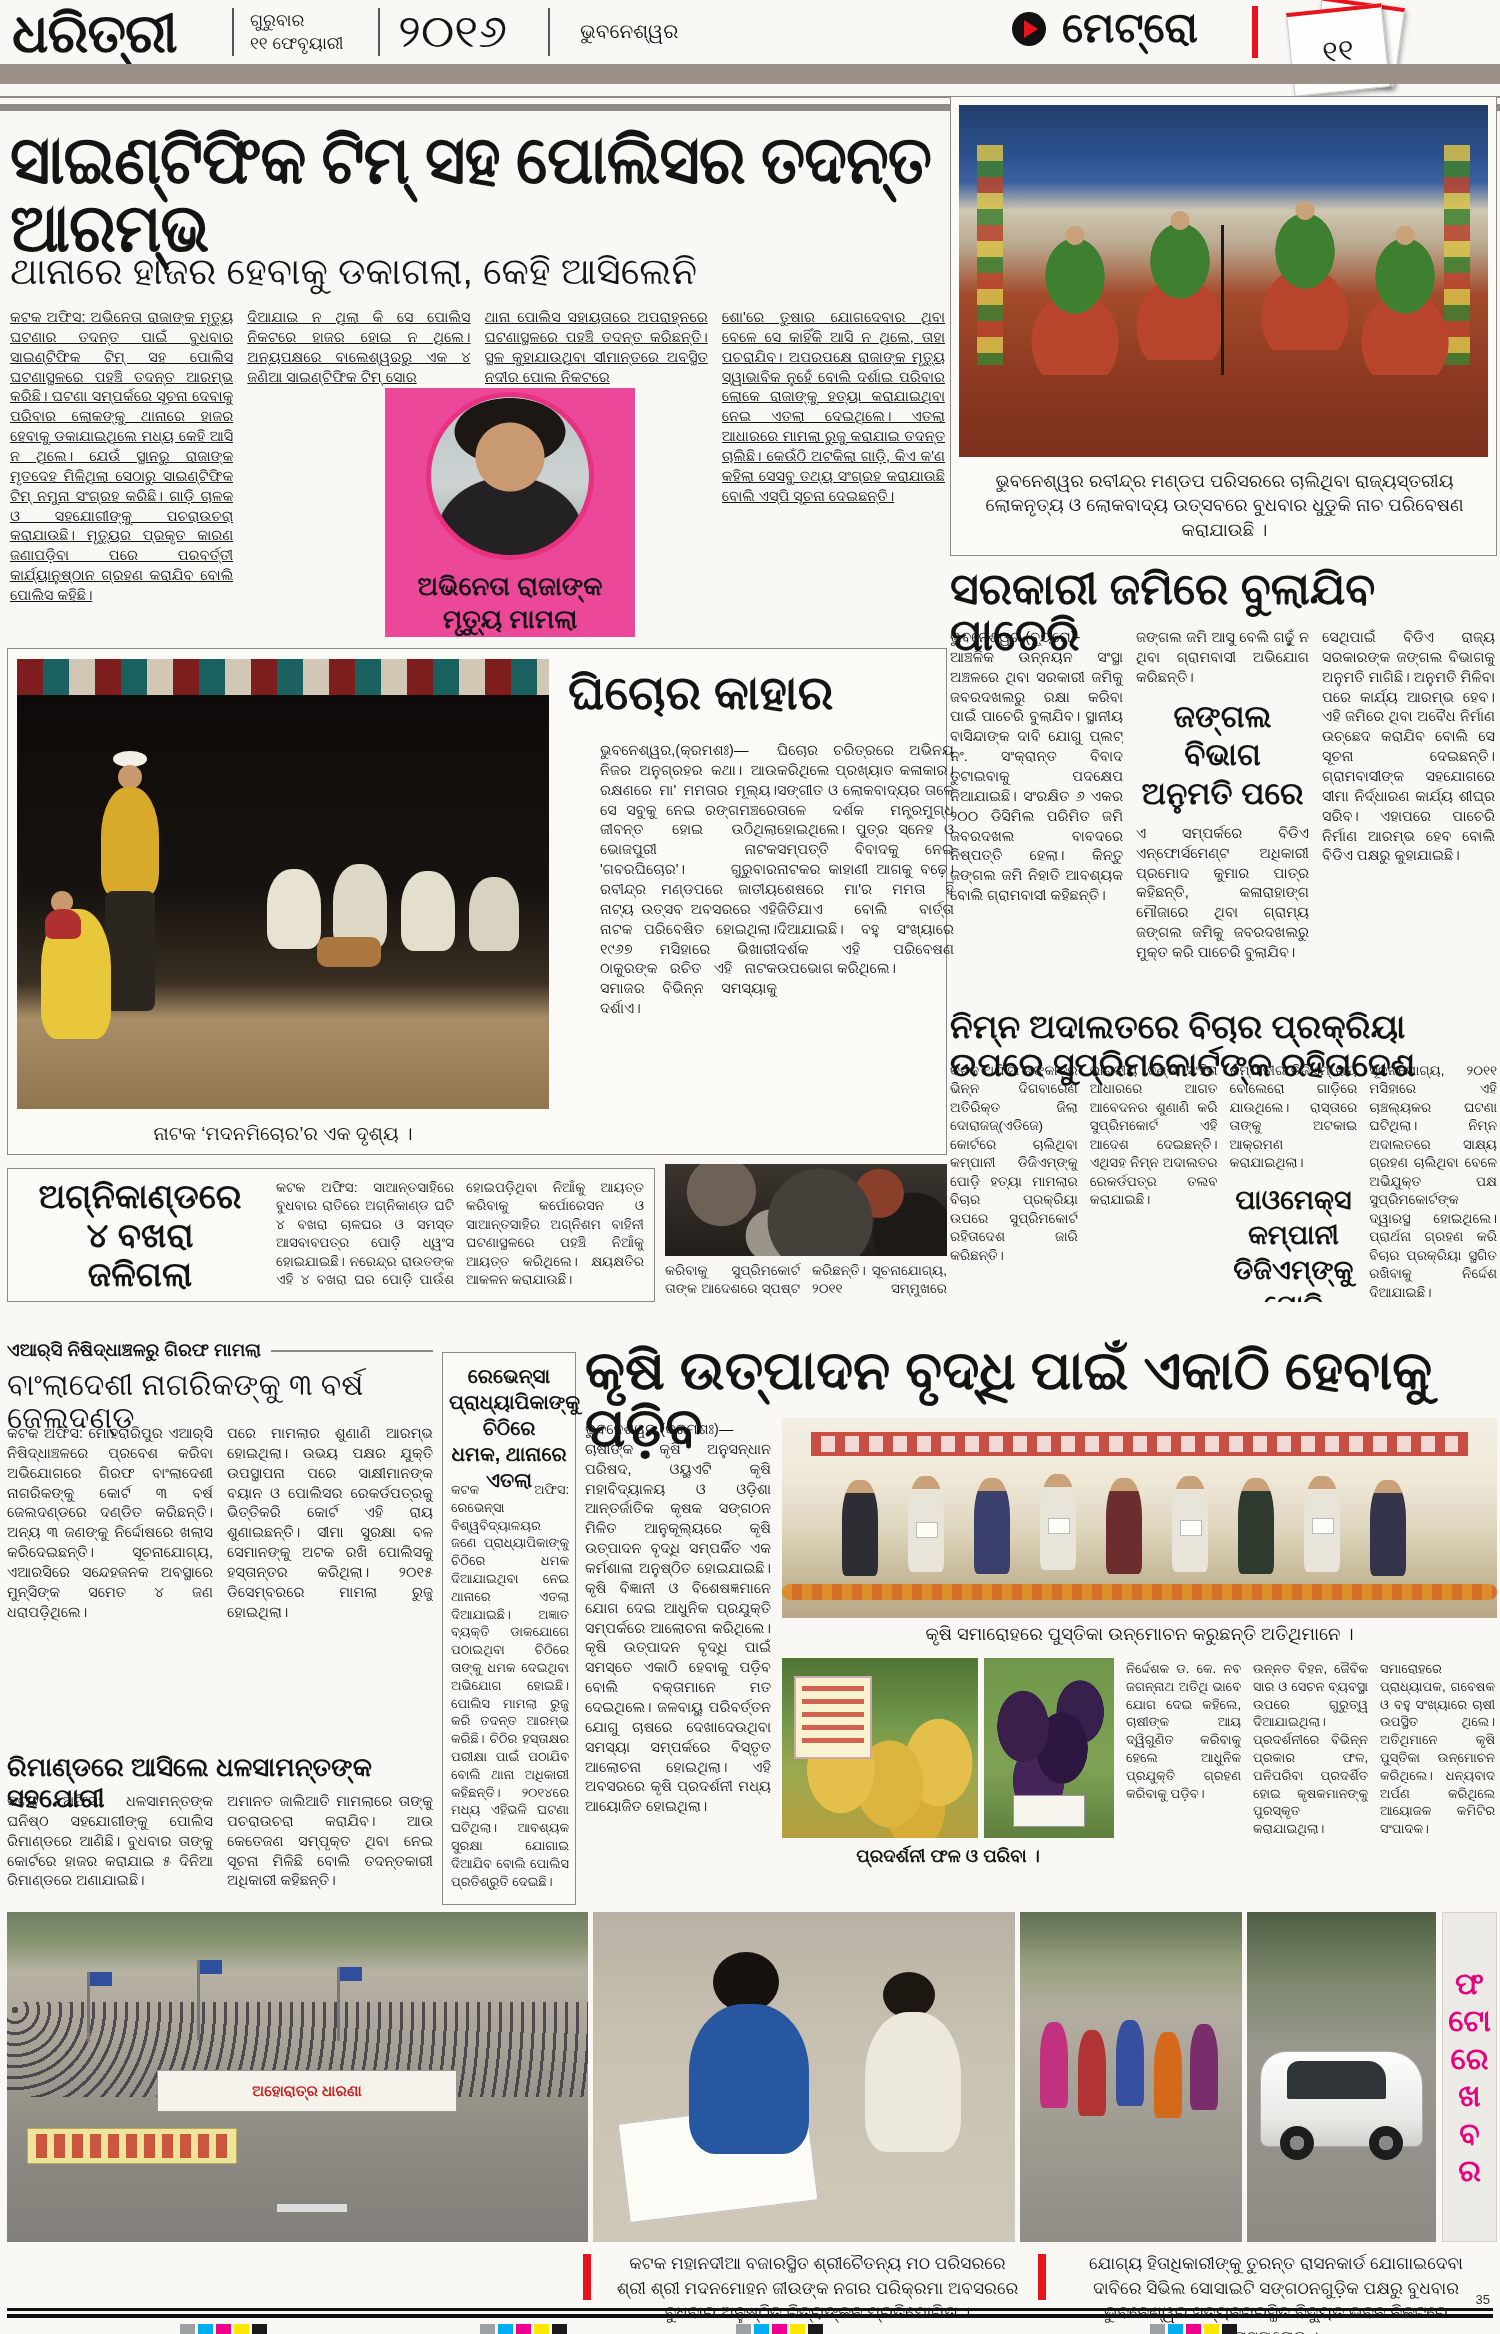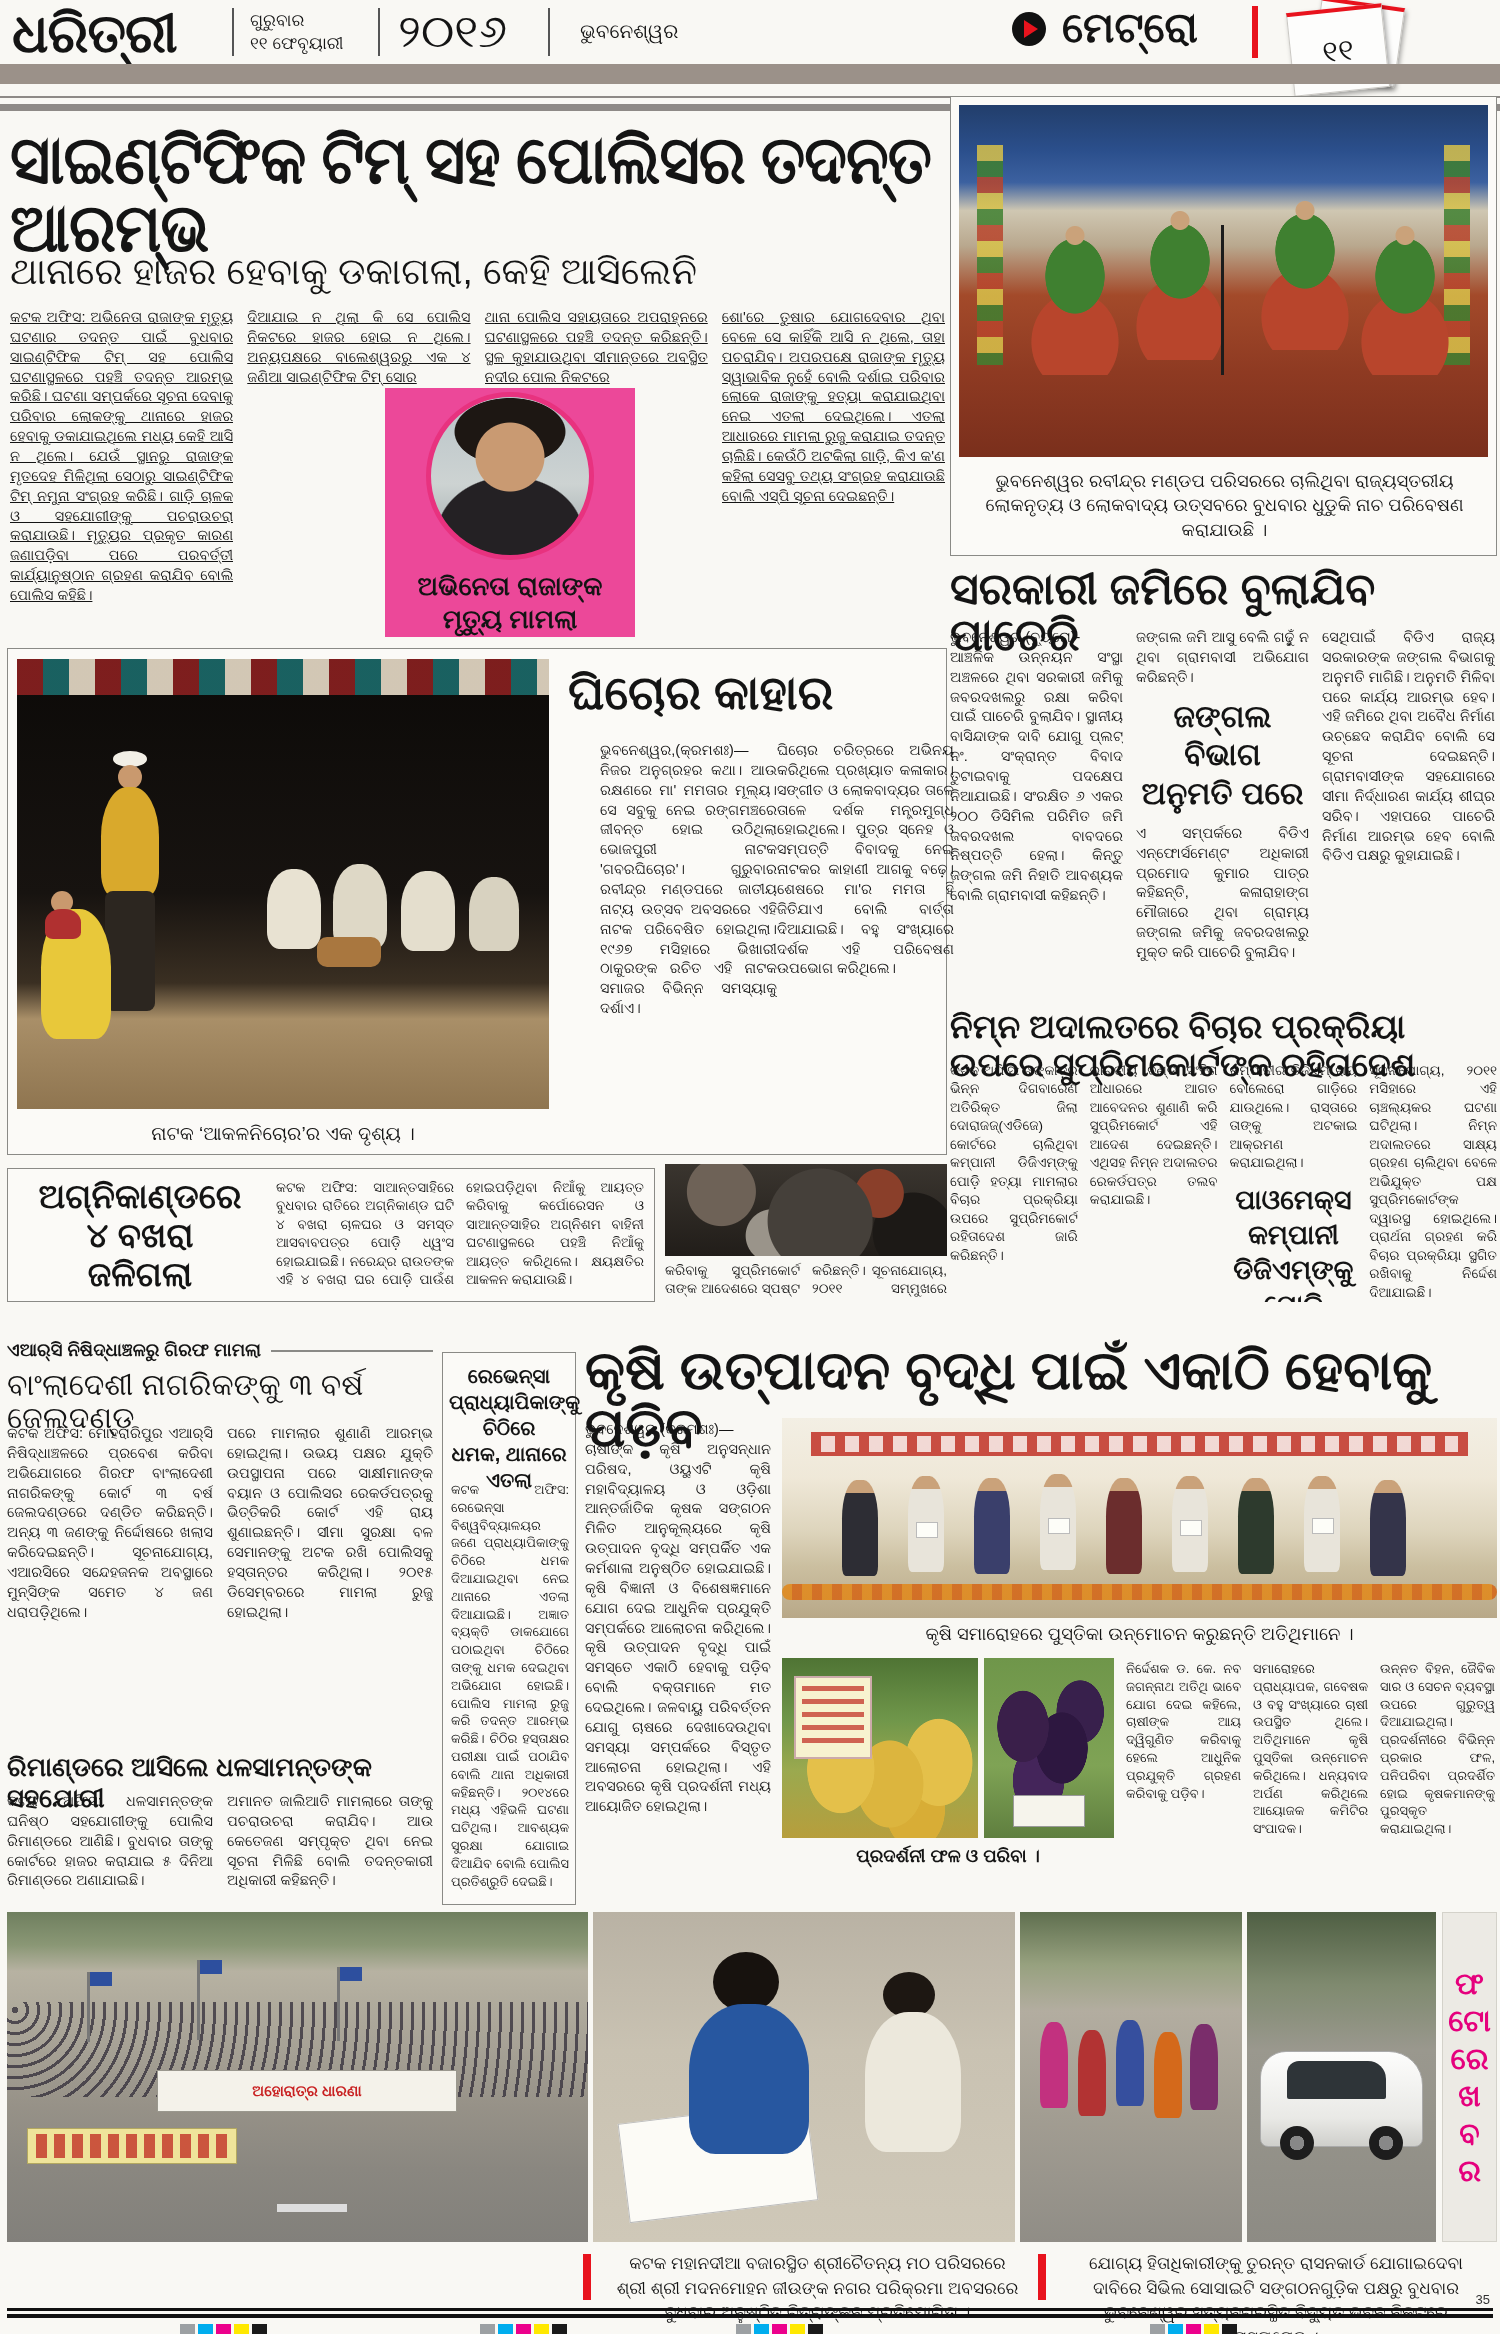--- a/index.html
+++ b/index.html
@@ -184,21 +184,21 @@
       <div class="blob" style="left:88px; top:232px; width:50px; height:120px; background:#2c2620; border-radius:8px;"></div>
       <div class="blob" style="left:24px; top:250px; width:70px; height:130px; background:#e8c83a;"></div>
       <div class="blob" style="left:34px; top:232px; width:22px; height:22px; background:#c9996e; border-radius:50%;"></div>
       <div class="blob" style="left:28px; top:250px; width:36px; height:30px; background:#b03030;"></div>
       <div class="blob" style="left:250px; top:210px; width:54px; height:80px; background:#e8e2d2;"></div>
       <div class="blob" style="left:316px; top:205px; width:54px; height:85px; background:#ded8c6;"></div>
       <div class="blob" style="left:384px; top:212px; width:54px; height:80px; background:#e4decd;"></div>
       <div class="blob" style="left:452px; top:218px; width:50px; height:74px; background:#d8d2c0;"></div>
       <div class="blob" style="left:300px; top:278px; width:64px; height:30px; background:#a9773f; border-radius:10px;"></div>
     </div>
-    <div class="small-caption" style="position:absolute; left:9px; top:472px; width:532px; font-size:19px;">ନାଟକ ‘ଆକଳନିଚୋର’ର ଏକ ଦୃଶ୍ୟ ।</div>
+    <div class="small-caption" style="position:absolute; left:9px; top:472px; width:532px; font-size:19px;">ନାଟକ ‘ମଦନମିଚୋର’ର ଏକ ଦୃଶ୍ୟ ।</div>
     <div style="position:absolute; left:560px; top:16px; width:368px; font-weight:bold; font-size:47px;">ଘିଚୋର କାହାର</div>
     <div class="colrow" style="position:absolute; left:592px; top:92px; width:368px; height:400px; ">
       <div class="jtext" style="width:177px; height:400px;">ଭୁବନେଶ୍ୱର,(କ୍ରମଶଃ)— ନିଜର ଅନୁଗ୍ରହର କଥା। ଆଉ ରକ୍ଷଣରେ ମା' ମମତାର ମୂଲ୍ୟ। ସେ ସବୁକୁ ନେଇ ରଙ୍ଗମଞ୍ଚରେ ଜୀବନ୍ତ ହୋଇ ଉଠିଥିଲା ଭୋଜପୁରୀ ନାଟକ 'ଗବରଘିଚୋର'। ଗୁରୁବାର ରବୀନ୍ଦ୍ର ମଣ୍ଡପରେ ଜାତୀୟ ନାଟ୍ୟ ଉତ୍ସବ ଅବସରରେ ଏହି ନାଟକ ପରିବେଷିତ ହୋଇଥିଲା। ୧୯୬୭ ମସିହାରେ ଭିଖାରୀ ଠାକୁରଙ୍କ ରଚିତ ଏହି ନାଟକ ସମାଜର ବିଭିନ୍ନ ସମସ୍ୟାକୁ ଦର୍ଶାଏ।</div>
       <div class="jtext" style="width:177px; height:400px;">ଘିଚୋର ଚରିତ୍ରରେ ଅଭିନୟ କରିଥିଲେ ପ୍ରଖ୍ୟାତ କଳାକାର। ସଙ୍ଗୀତ ଓ ଲୋକବାଦ୍ୟର ତାଳେ ତାଳେ ଦର୍ଶକ ମନ୍ତ୍ରମୁଗ୍ଧ ହୋଇଥିଲେ। ପୁତ୍ର ସ୍ନେହ ଓ ସମ୍ପତ୍ତି ବିବାଦକୁ ନେଇ ନାଟକର କାହାଣୀ ଆଗକୁ ବଢ଼େ। ଶେଷରେ ମା'ର ମମତା ହିଁ ଜିତିଯାଏ ବୋଲି ବାର୍ତ୍ତା ଦିଆଯାଇଛି। ବହୁ ସଂଖ୍ୟାରେ ଦର୍ଶକ ଏହି ପରିବେଷଣ ଉପଭୋଗ କରିଥିଲେ।</div>
     </div>
   </div>
 
   <div class="photo ph-burnt" style="left:665px; top:1164px; width:282px; height:92px;"></div>
   <div class="jtext abs" style="left:665px; top:1262px; width:282px; height:40px; column-count:2; column-gap:12px; font-size:13.5px;">କରିବାକୁ ସୁପ୍ରିମକୋର୍ଟ ତାଙ୍କ ଆଦେଶରେ ସ୍ପଷ୍ଟ କରିଛନ୍ତି। ସୂଚନାଯୋଗ୍ୟ, ୨୦୧୧ ସମ୍ମୁଖରେ ପେଟ୍ରୋଲ ଢାଳି ତାଙ୍କ ଦେହରେ ନିଆଁ ଲଗାଇ ଦେଇଥିଲେ। ଘଟଣାସ୍ଥଳରେ ପ୍ରାର୍ଥନା କରାଯାଇ ସୁପ୍ରିମକୋର୍ଟରେ ଏହି ମାମଲା ରୁଜୁ କରାଯାଇଥିଲା।</div>
 
@@ -270,22 +270,22 @@
   <div class="abs" style="left:782px; top:1624px; width:715px; font-size:18px; text-align:center;">କୃଷି ସମାରୋହରେ ପୁସ୍ତିକା ଉନ୍ମୋଚନ କରୁଛନ୍ତି ଅତିଥିମାନେ ।</div>
   <div class="photo ph-pine" style="left:782px; top:1658px; width:196px; height:180px;">
     <div class="pine-sign"></div>
   </div>
   <div class="photo ph-egg" style="left:984px; top:1658px; width:130px; height:180px;">
     <div class="egg-card"></div>
   </div>
   <div class="abs" style="left:782px; top:1846px; width:332px; font-size:18px; font-weight:bold; text-align:center;">ପ୍ରଦର୍ଶନୀ ଫଳ ଓ ପରିବା ।</div>
   <div class="abs colrow" style="left:1126px; top:1660px; width:371px; height:245px; gap:12px;">
     <div class="jtext" style="width:115px; height:245px; font-size:13px;">ନିର୍ଦ୍ଦେଶକ ଡ. କେ. ନବ ଜଗନ୍ନାଥ ଅତିଥି ଭାବେ ଯୋଗ ଦେଇ କହିଲେ, ଚାଷୀଙ୍କ ଆୟ ଦ୍ୱିଗୁଣିତ କରିବାକୁ ହେଲେ ଆଧୁନିକ ପ୍ରଯୁକ୍ତି ଗ୍ରହଣ କରିବାକୁ ପଡ଼ିବ।</div>
+    <div class="jtext" style="width:115px; height:245px; font-size:13px;">ଉନ୍ନତ ବିହନ, ଜୈବିକ ସାର ଓ ସେଚନ ବ୍ୟବସ୍ଥା ଉପରେ ଗୁରୁତ୍ୱ ଦିଆଯାଇଥିଲା। ପ୍ରଦର୍ଶନୀରେ ବିଭିନ୍ନ ପ୍ରକାର ଫଳ, ପନିପରିବା ପ୍ରଦର୍ଶିତ ହୋଇ କୃଷକମାନଙ୍କୁ ପୁରସ୍କୃତ କରାଯାଇଥିଲା।</div>
     <div class="jtext" style="width:115px; height:245px; font-size:13px;">ସମାରୋହରେ ପ୍ରାଧ୍ୟାପକ, ଗବେଷକ ଓ ବହୁ ସଂଖ୍ୟାରେ ଚାଷୀ ଉପସ୍ଥିତ ଥିଲେ। ଅତିଥିମାନେ କୃଷି ପୁସ୍ତିକା ଉନ୍ମୋଚନ କରିଥିଲେ। ଧନ୍ୟବାଦ ଅର୍ପଣ କରିଥିଲେ ଆୟୋଜକ କମିଟିର ସଂପାଦକ।</div>
-    <div class="jtext" style="width:115px; height:245px; font-size:13px;">ଉନ୍ନତ ବିହନ, ଜୈବିକ ସାର ଓ ସେଚନ ବ୍ୟବସ୍ଥା ଉପରେ ଗୁରୁତ୍ୱ ଦିଆଯାଇଥିଲା। ପ୍ରଦର୍ଶନୀରେ ବିଭିନ୍ନ ପ୍ରକାର ଫଳ, ପନିପରିବା ପ୍ରଦର୍ଶିତ ହୋଇ କୃଷକମାନଙ୍କୁ ପୁରସ୍କୃତ କରାଯାଇଥିଲା।</div>
   </div>
 
   <div class="photo ph-protest" style="left:7px; top:1912px; width:581px; height:330px;">
     <div class="crowd" style="left:0; top:90px; width:100%; height:95px;"></div>
     <div class="flag" style="left:80px; top:60px; height:70px;"></div>
     <div class="flag" style="left:190px; top:48px; height:80px;"></div>
     <div class="flag" style="left:330px; top:55px; height:74px;"></div>
     <div class="banner-white" style="left:150px; top:158px; width:300px; height:42px;">
       <span class="btxt">ଅହୋରାତ୍ର ଧାରଣା</span>
     </div>

